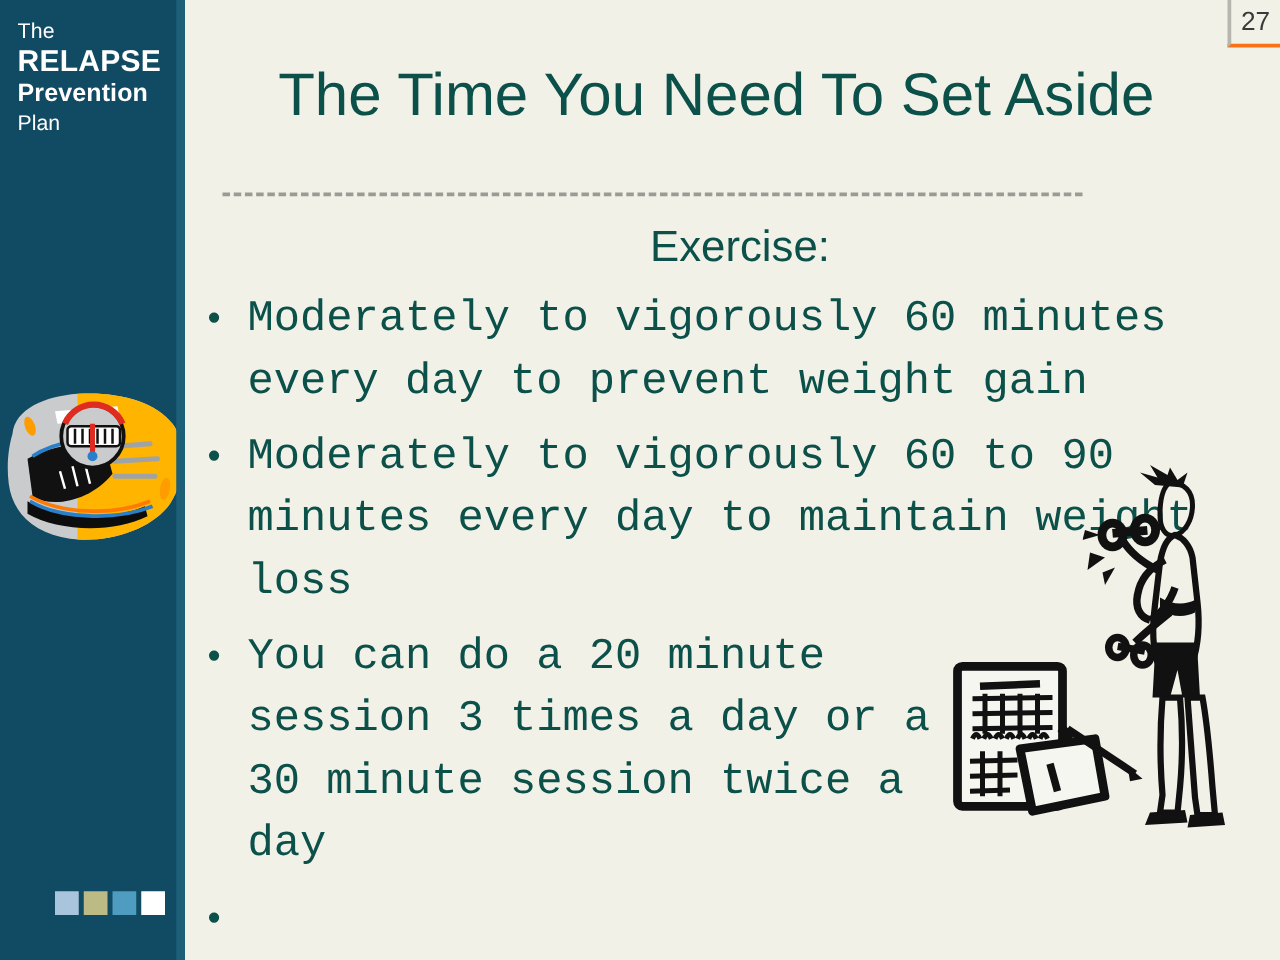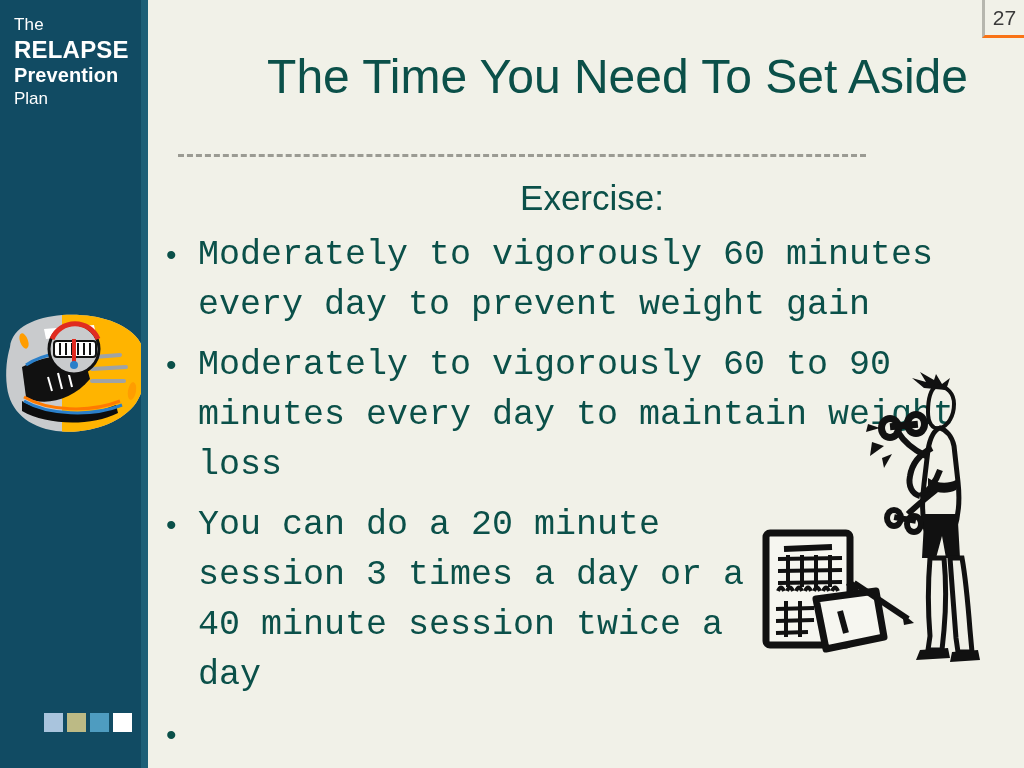--- a/index.html
+++ b/index.html
@@ -58,21 +58,21 @@
     font-size:21px; color:#3a3a3a;
     font-family:"Liberation Sans", sans-serif;
   }
 
   
   #title {
     position:absolute; left:178px; top:46px;
     width:790px;
     font-size:48px; line-height:62px;
     color:#0b5049;
-    text-align:right;
+    text-align:center;
     font-weight:400;
     white-space:nowrap;
     font-family:"Liberation Sans Narrow","Liberation Sans", sans-serif;
   }
 
   #divider {
     position:absolute; left:178px; top:154px;
     width:688px; height:0;
     border-top:3px dashed #9b9b93;
   }
@@ -210,21 +210,21 @@
     </div>
 
     <div class="bullet">
       <span class="dot">•</span>
       <span class="btext">Moderately to vigorously 60 to 90 minutes every day to maintain weight loss</span>
     </div>
 
 
     <div class="bullet narrow">
       <span class="dot">•</span>
-      <span class="btext">You can do a 20 minute session 3 times a day or a 40 minute session twice a day</span>
+      <span class="btext">You can do a 20 minute session 3 times a day or a 30 minute session twice a day</span>
     </div>
 
     <div class="bullet">
       <span class="dot">•</span>
     </div>
   </div>
 
   <svg id="person-art" viewBox="0 0 150 292">
     <g fill="#111111">
 

